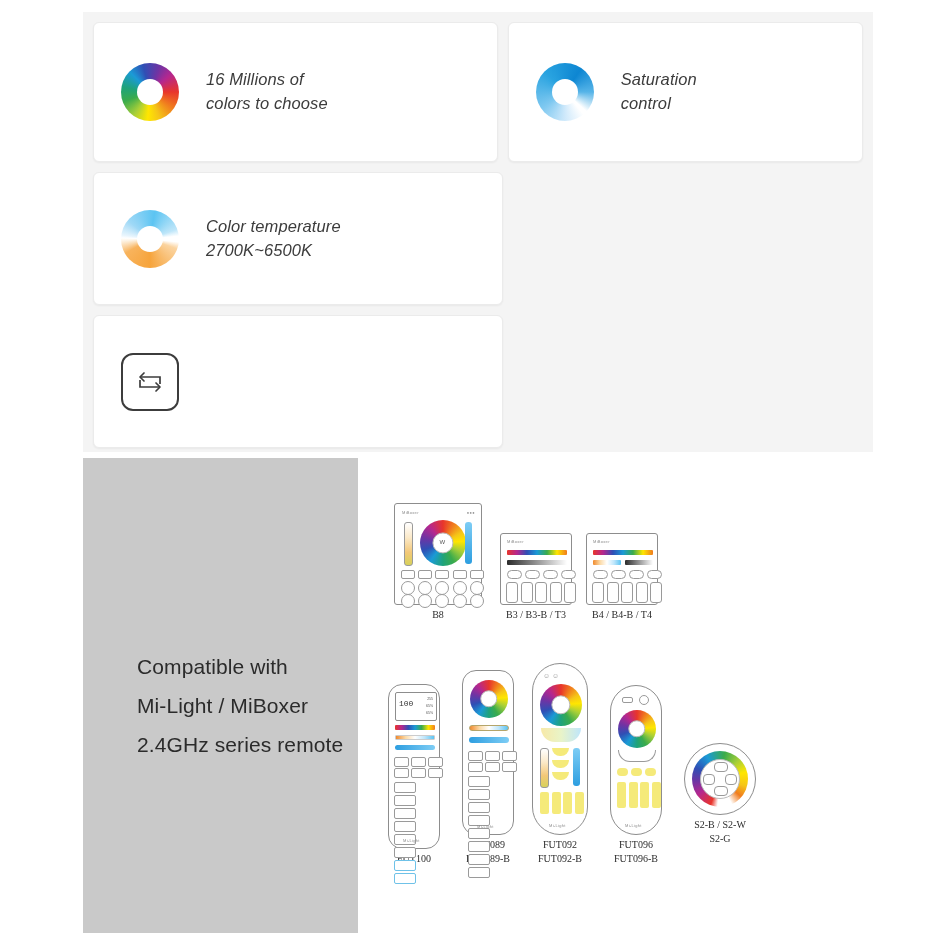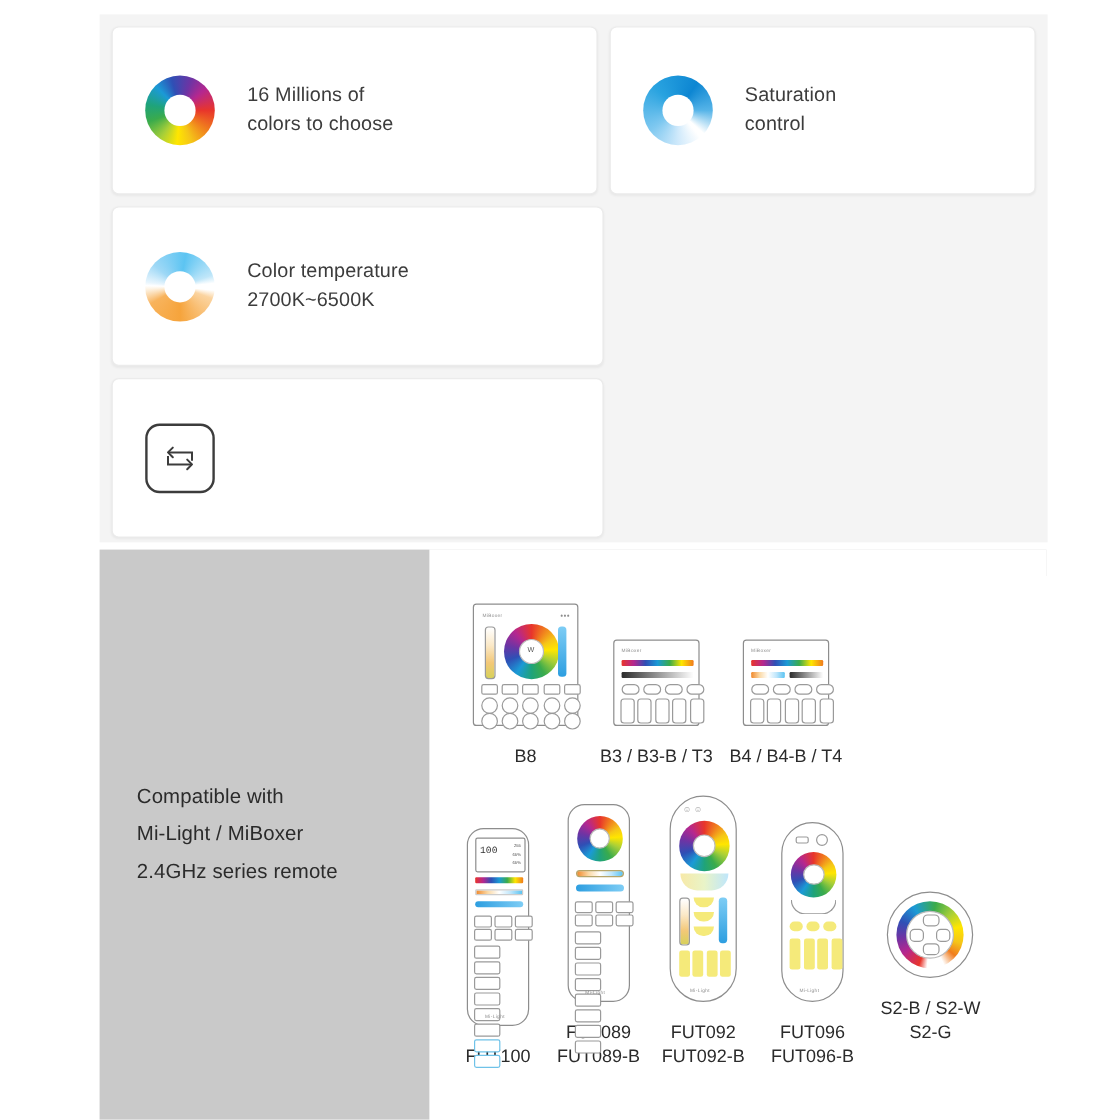--- a/index.html
+++ b/index.html
@@ -14,21 +14,21 @@
   #features-section{
     position:absolute;left:0;top:0;width:933px;height:458px;
     background:#ffffff;
   }
   #features-grid{
     position:absolute;left:83px;top:12px;width:790px;height:440px;
     background:#f4f4f4;
     padding:10px;
     box-sizing:border-box;
   }
-  .feature-row{display:flex;gap:10px;margin-bottom:10px;}
+  .feature-row{display:flex;gap:10px;margin-bottom:10px;font-style:italic;}
   .feature-card{
     background:#ffffff;
     border:1px solid #ebebeb;
     border-radius:6px;
     box-shadow:0 1px 2px rgba(0,0,0,0.05);
     display:flex;align-items:center;
     box-sizing:border-box;
   }
   .card-wide{width:410px;}
   .card-narrow{width:360px;}
@@ -78,35 +78,36 @@
   }
 
   
   #compat-section{
     position:absolute;left:0;top:458px;width:933px;height:475px;background:#ffffff;
   }
   #compat-left{
     position:absolute;left:83px;top:0;width:275px;height:475px;background:#c9c9c9;
   }
   #compat-heading{
-    position:absolute;left:31px;top:190px;width:230px;
-    font-size:17px;color:#2b2b2b;line-height:1.85;letter-spacing:.1px;
+    position:absolute;left:54px;top:190px;width:230px;
+    font-size:21px;color:#2b2b2b;line-height:1.85;letter-spacing:.1px;
   }
   #compat-right{
     position:absolute;left:358px;top:0;width:514px;height:475px;background:#ffffff;
   }
   #compat-right-strip{
     position:absolute;left:358px;top:0;width:514px;height:22px;background:#dcdcdc;
   }
 
   .prod-row{position:absolute;display:flex;align-items:flex-end;}
   .prod{display:flex;flex-direction:column;align-items:center;}
   .prod-label{
-    font-size:15px;color:#2b2b2b;text-align:center;margin-top:16px;line-height:1.35;
+    font-size:10px;color:#2b2b2b;text-align:center;margin-top:3px;line-height:1.35;
     white-space:nowrap;
+    font-family:Liberation Serif, serif;
   }
 
   
   .panel{
     border:1px solid #8d8d8d;border-radius:3px;background:#fff;
     position:relative;box-sizing:border-box;
   }
   .brand{
     position:absolute;font-size:4px;color:#8d8d8d;letter-spacing:.3px;
     font-family:"Liberation Sans",sans-serif;

